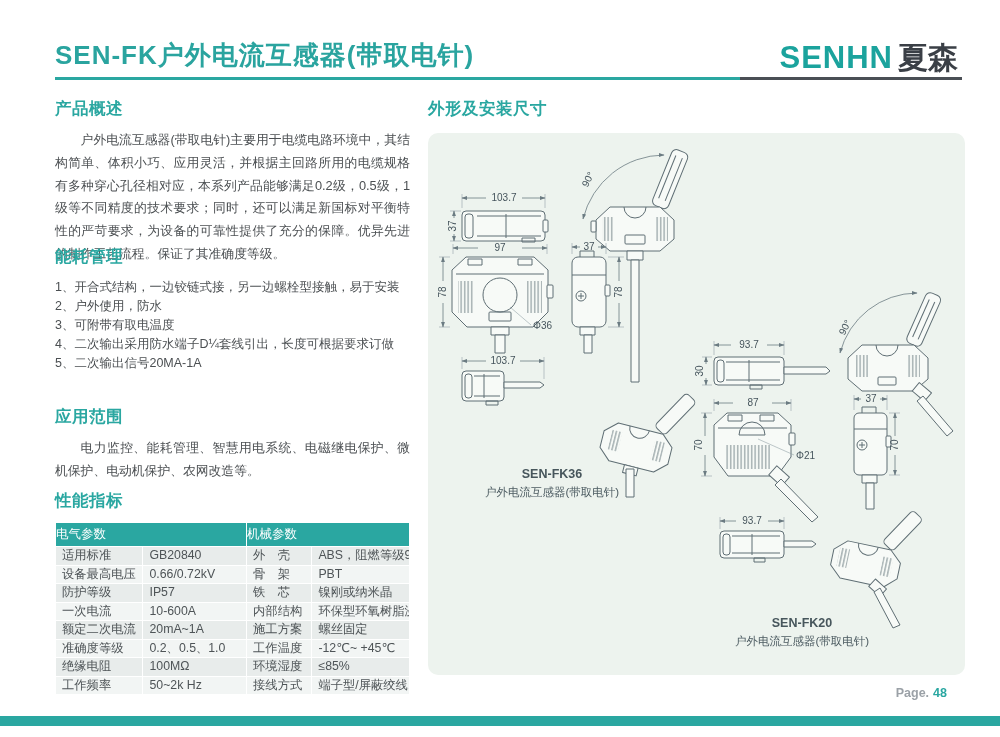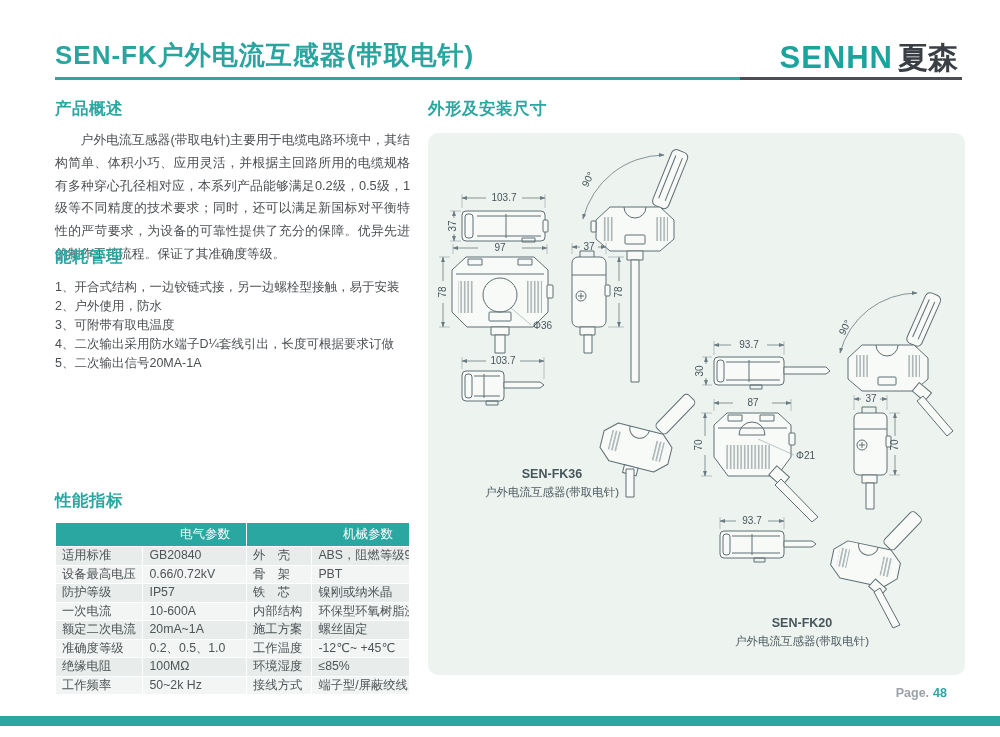--- a/index.html
+++ b/index.html
@@ -21,21 +21,21 @@
   .sec-h{margin:0;font-size:16.5px;font-weight:600;letter-spacing:.5px;color:#2aa7a1;}
   .para{margin:9px 0 0;font-size:12.8px;line-height:1.78;color:#4b4f52;
         text-align:justify;text-indent:2em;}
   .feat-list{list-style:none;margin:10px 0 0;padding:0;font-size:12.5px;color:#4b4f52;}
   .feat-list li{line-height:19px;margin:0;white-space:nowrap;}
 
   
   table.spec{width:355px;margin-top:10px;border-collapse:separate;border-spacing:1.5px;
              table-layout:fixed;font-size:12.3px;color:#4e5457;}
   table.spec th{background:#2aa7a1;color:#fff;font-weight:500;font-size:12.5px;
-                padding:3px 16px;text-align:right;}
+                padding:3px 0;text-align:left;}
   table.spec td{padding:2px 6px;line-height:13.5px;overflow:hidden;white-space:nowrap;}
   table.spec tr.odd td{background:#e8eceb;}
   table.spec tr.even td{background:#f2f5f4;}
   col.c1{width:86px}col.c2{width:102px}col.c3{width:64px}col.c4{width:96px}
 
   
   .dim-h{position:absolute;left:428px;top:98px;margin:0;font-size:16.5px;font-weight:600;
          letter-spacing:.5px;color:#2aa7a1;}
   .panel{position:absolute;left:428px;top:133px;width:537px;height:542px;
          background:#edf3ee;border-radius:10px;}
@@ -79,20 +79,24 @@
     <h2 class="sec-h">能耗管理</h2>
     <ul class="feat-list">
       <li>1、开合式结构，一边铰链式接，另一边螺栓型接触，易于安装</li>
       <li>2、户外使用，防水</li>
       <li>3、可附带有取电温度</li>
       <li>4、二次输出采用防水端子D¼套线引出，长度可根据要求订做</li>
       <li>5、二次输出信号20MA-1A</li>
     </ul>
   </div>
 
+  <div class="sec" style="top:406px">
+    <h2 class="sec-h">应用范围</h2>
+    <p class="para">电力监控、能耗管理、智慧用电系统、电磁继电保护、微机保护、电动机保护、农网改造等。</p>
+  </div>
 
   <div class="sec" style="top:490px">
     <h2 class="sec-h">性能指标</h2>
     <table class="spec">
       <colgroup>
           <col class="c1">
           <col class="c2">
           <col class="c3">
           <col class="c4">
         </colgroup>

